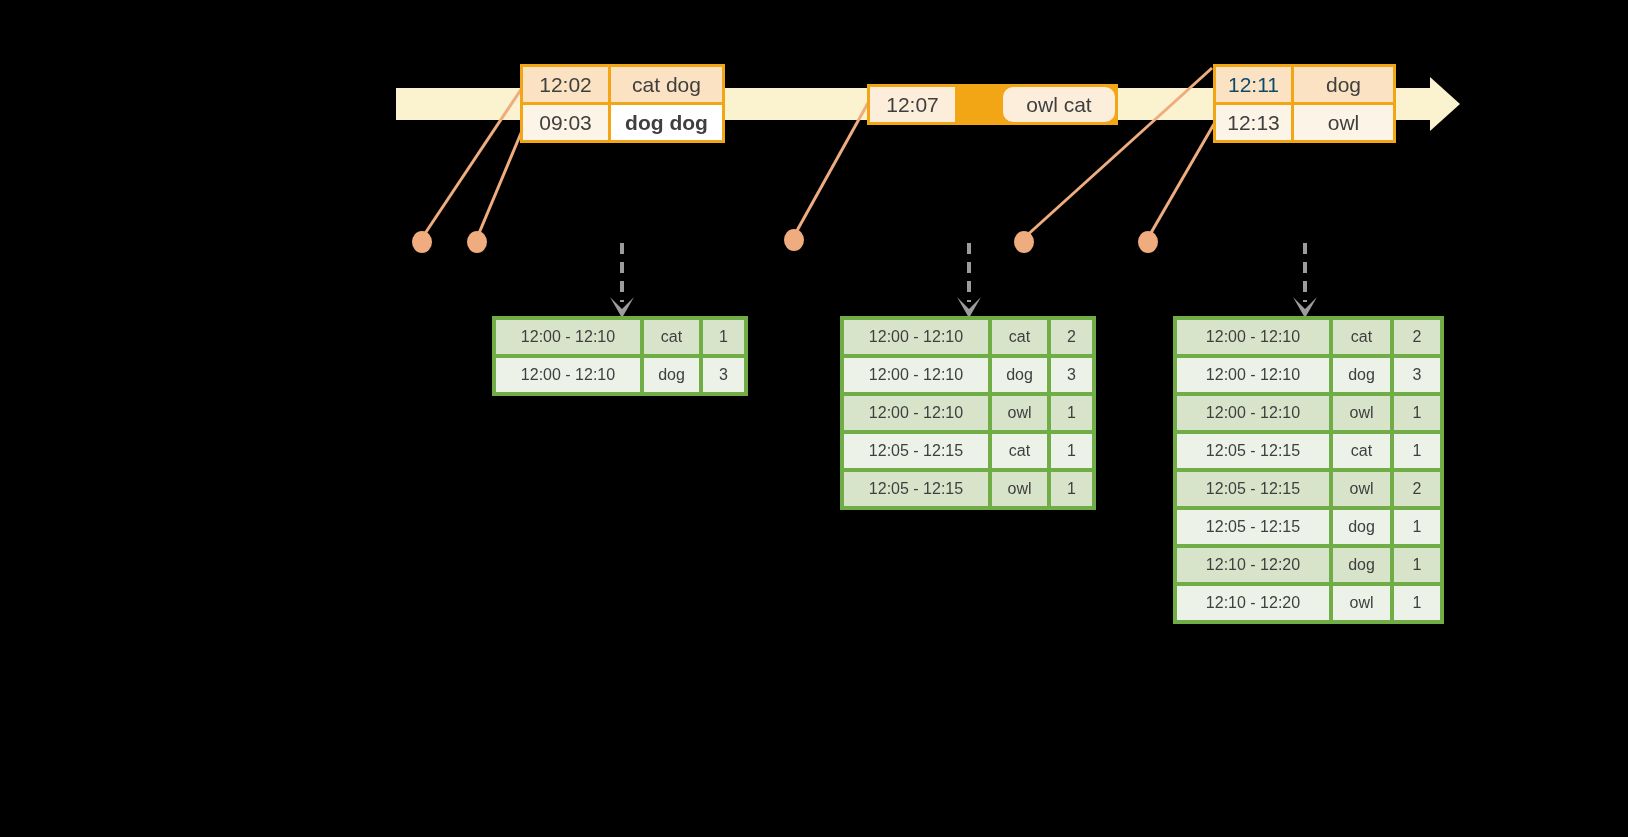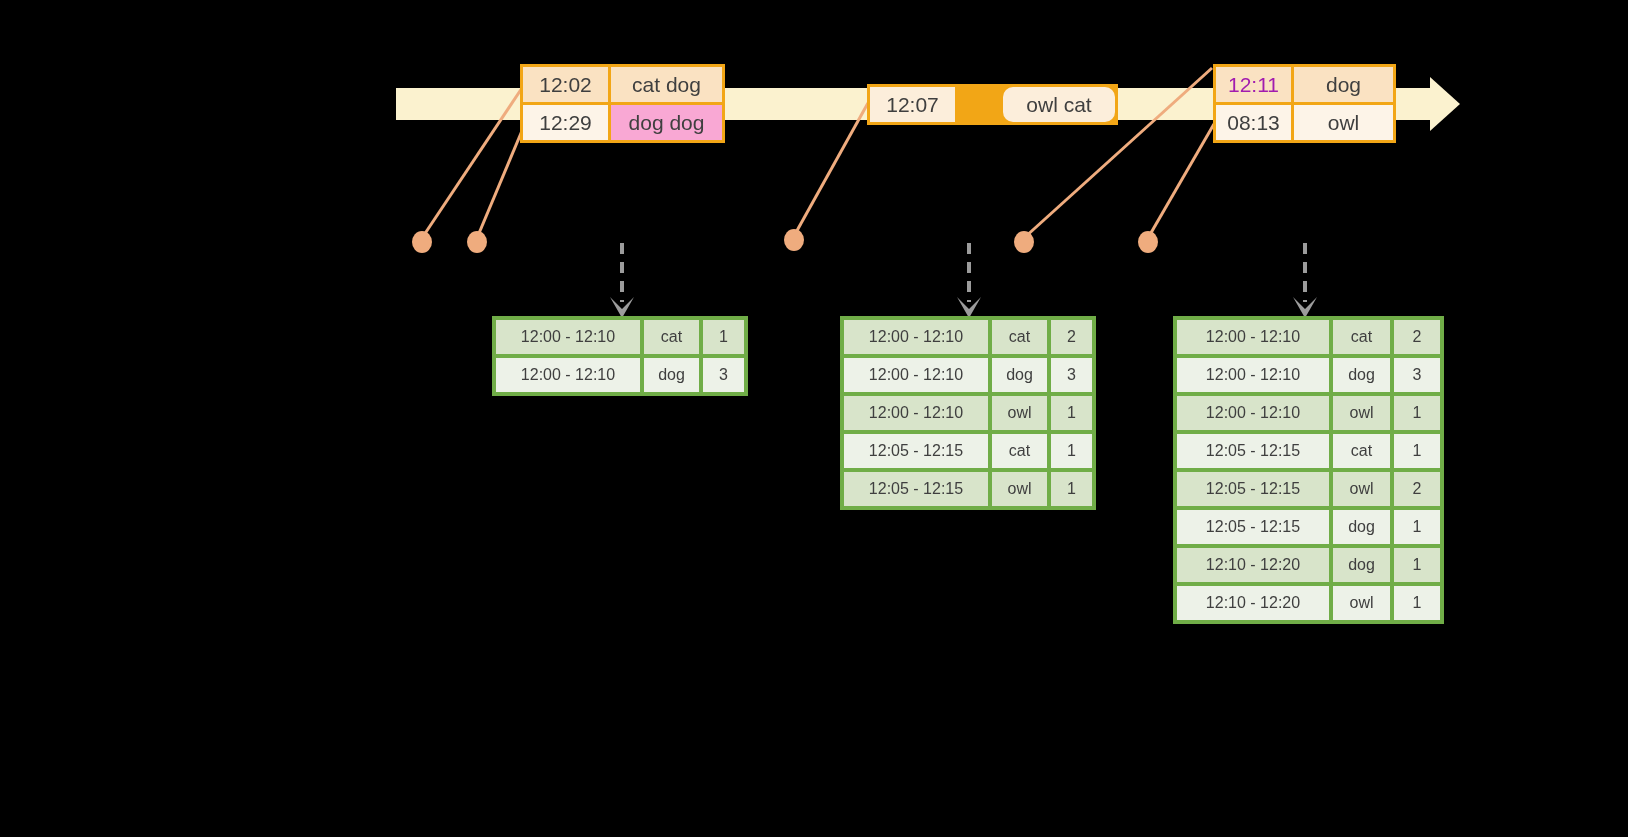--- a/index.html
+++ b/index.html
@@ -58,31 +58,31 @@
       <polygon points="610,297 622,318 634,297 622,309" fill="#9C9C9C"></polygon>
       <line x1="969" y1="243" x2="969" y2="302" stroke="#9C9C9C" stroke-width="4" stroke-dasharray="11 8"></line>
       <polygon points="957,297 969,318 981,297 969,309" fill="#9C9C9C"></polygon>
       <line x1="1305" y1="243" x2="1305" y2="302" stroke="#9C9C9C" stroke-width="4" stroke-dasharray="11 8"></line>
       <polygon points="1293,297 1305,318 1317,297 1305,309" fill="#9C9C9C"></polygon>
     </svg>
   <div id="event-tables-root">
       <div class="event-table" style="left: 520px; top: 64px; grid-template-columns: 85px 111px; border-color: rgb(242, 166, 22); background: rgb(242, 166, 22);">
         <div class="event-cell" style="background: rgb(250, 226, 194); color: rgb(63, 63, 63);">12:02</div>
         <div class="event-cell" style="background: rgb(250, 226, 194); color: rgb(63, 63, 63);">cat dog</div>
-        <div class="event-cell" style="background: rgb(253, 244, 232); color: rgb(63, 63, 63);">12:29</div>
-        <div class="event-cell" style="background: #f9a8d4; color: rgb(63, 63, 63);">dog dog</div>
+        <div class="event-cell" style="background: rgb(253, 244, 232); color: rgb(63, 63, 63);">09:03</div>
+        <div class="event-cell" style="background: #ffffff; color: rgb(63, 63, 63); font-weight: bold;">dog dog</div>
       </div>
       <div class="event-table" style="left: 867px; top: 84px; grid-template-columns: 85px 112px; border-color: rgb(242, 166, 22); background: rgb(242, 166, 22); gap: 48px;">
         <div class="event-cell" style="background: rgb(252, 238, 219); color: rgb(63, 63, 63);">12:07</div>
         <div class="event-cell" style="background: rgb(252, 238, 219); color: rgb(63, 63, 63); border-radius: 10px;">owl cat</div>
       </div>
       <div class="event-table" style="left: 1213px; top: 64px; grid-template-columns: 75px 99px; border-color: rgb(242, 166, 22); background: rgb(242, 166, 22);">
-        <div class="event-cell" style="background: rgb(250, 226, 194); color: #a21caf;">12:11</div>
+        <div class="event-cell" style="background: rgb(250, 226, 194); color: #0c4a6e;">12:11</div>
         <div class="event-cell" style="background: rgb(250, 226, 194); color: rgb(63, 63, 63);">dog</div>
-        <div class="event-cell" style="background: rgb(253, 244, 232); color: rgb(63, 63, 63);">08:13</div>
+        <div class="event-cell" style="background: rgb(253, 244, 232); color: rgb(63, 63, 63);">12:13</div>
         <div class="event-cell" style="background: rgb(253, 244, 232); color: rgb(63, 63, 63);">owl</div>
       </div>
     </div>
   <div id="result-tables-root">
       <div class="result-table" style="left: 492px; top: 316px; grid-template-columns: 144px 55px 41px; border-color: rgb(112, 173, 71); background: rgb(112, 173, 71);">
         <div class="result-cell" style="background: rgb(216, 228, 202); color: rgb(63, 63, 63);">12:00 - 12:10</div>
         <div class="result-cell" style="background: rgb(216, 228, 202); color: rgb(63, 63, 63);">cat</div>
         <div class="result-cell" style="background: rgb(216, 228, 202); color: rgb(63, 63, 63);">1</div>
         <div class="result-cell" style="background: rgb(237, 242, 232); color: rgb(63, 63, 63);">12:00 - 12:10</div>
         <div class="result-cell" style="background: rgb(237, 242, 232); color: rgb(63, 63, 63);">dog</div>

